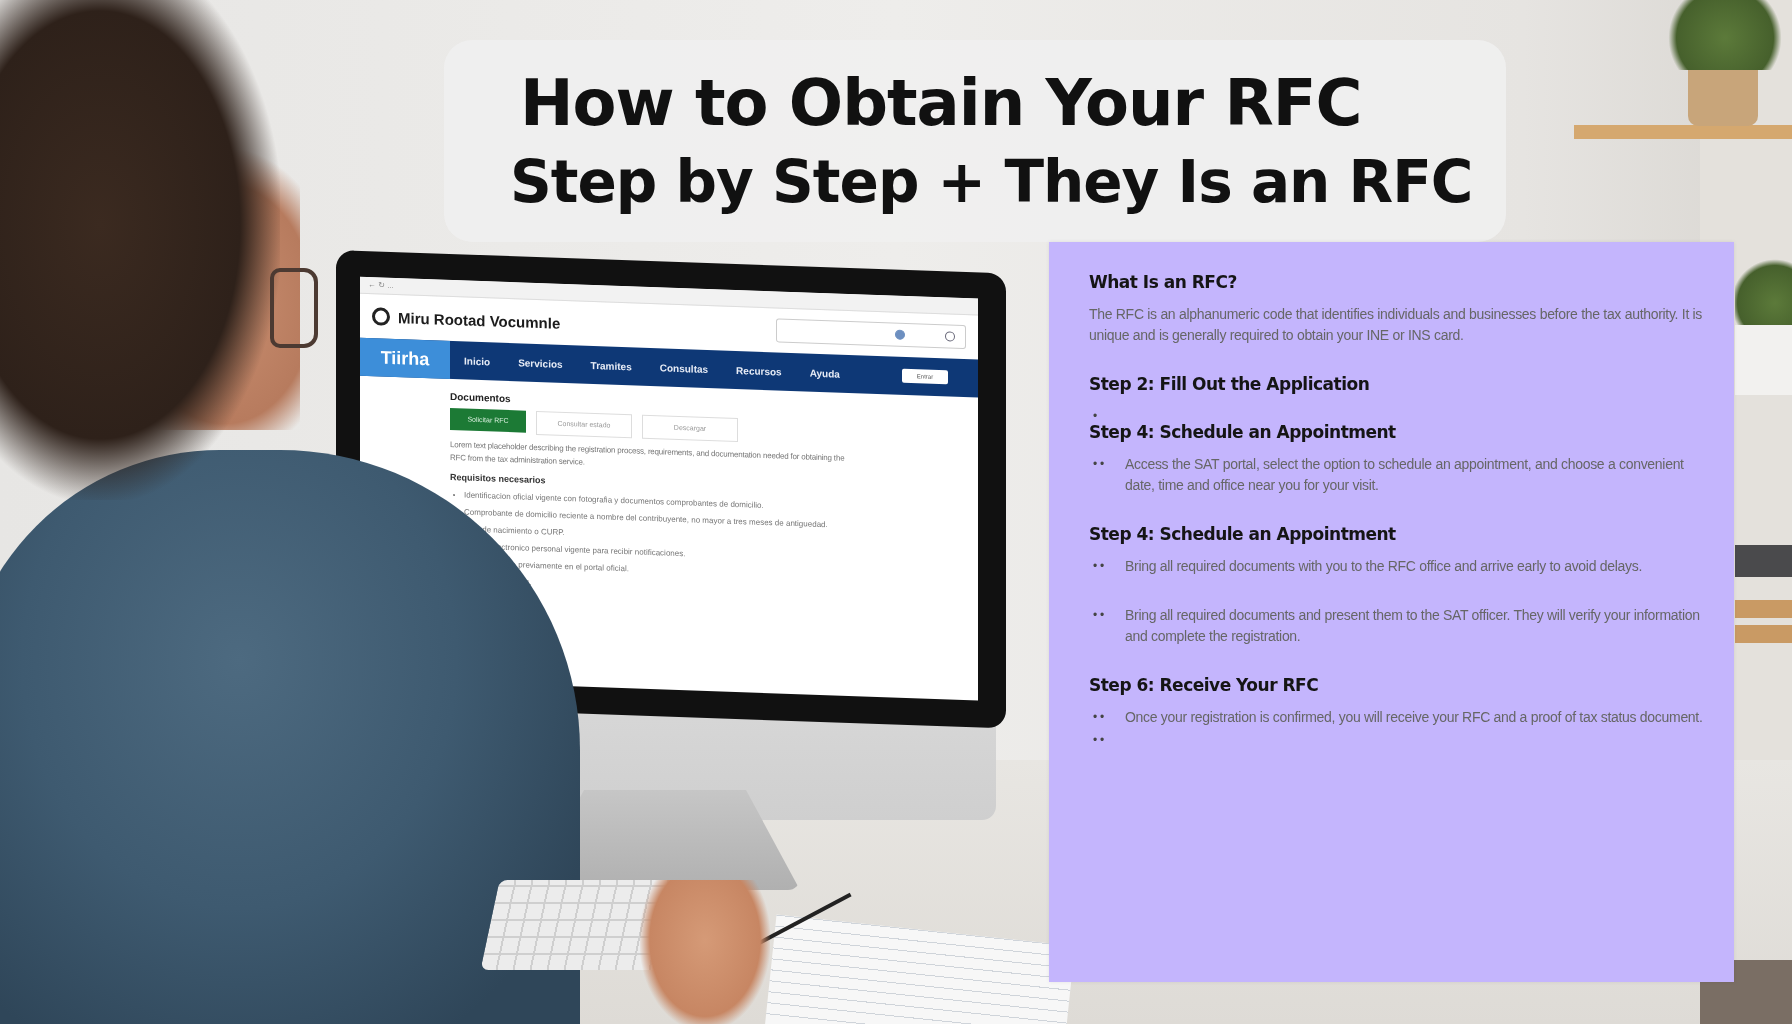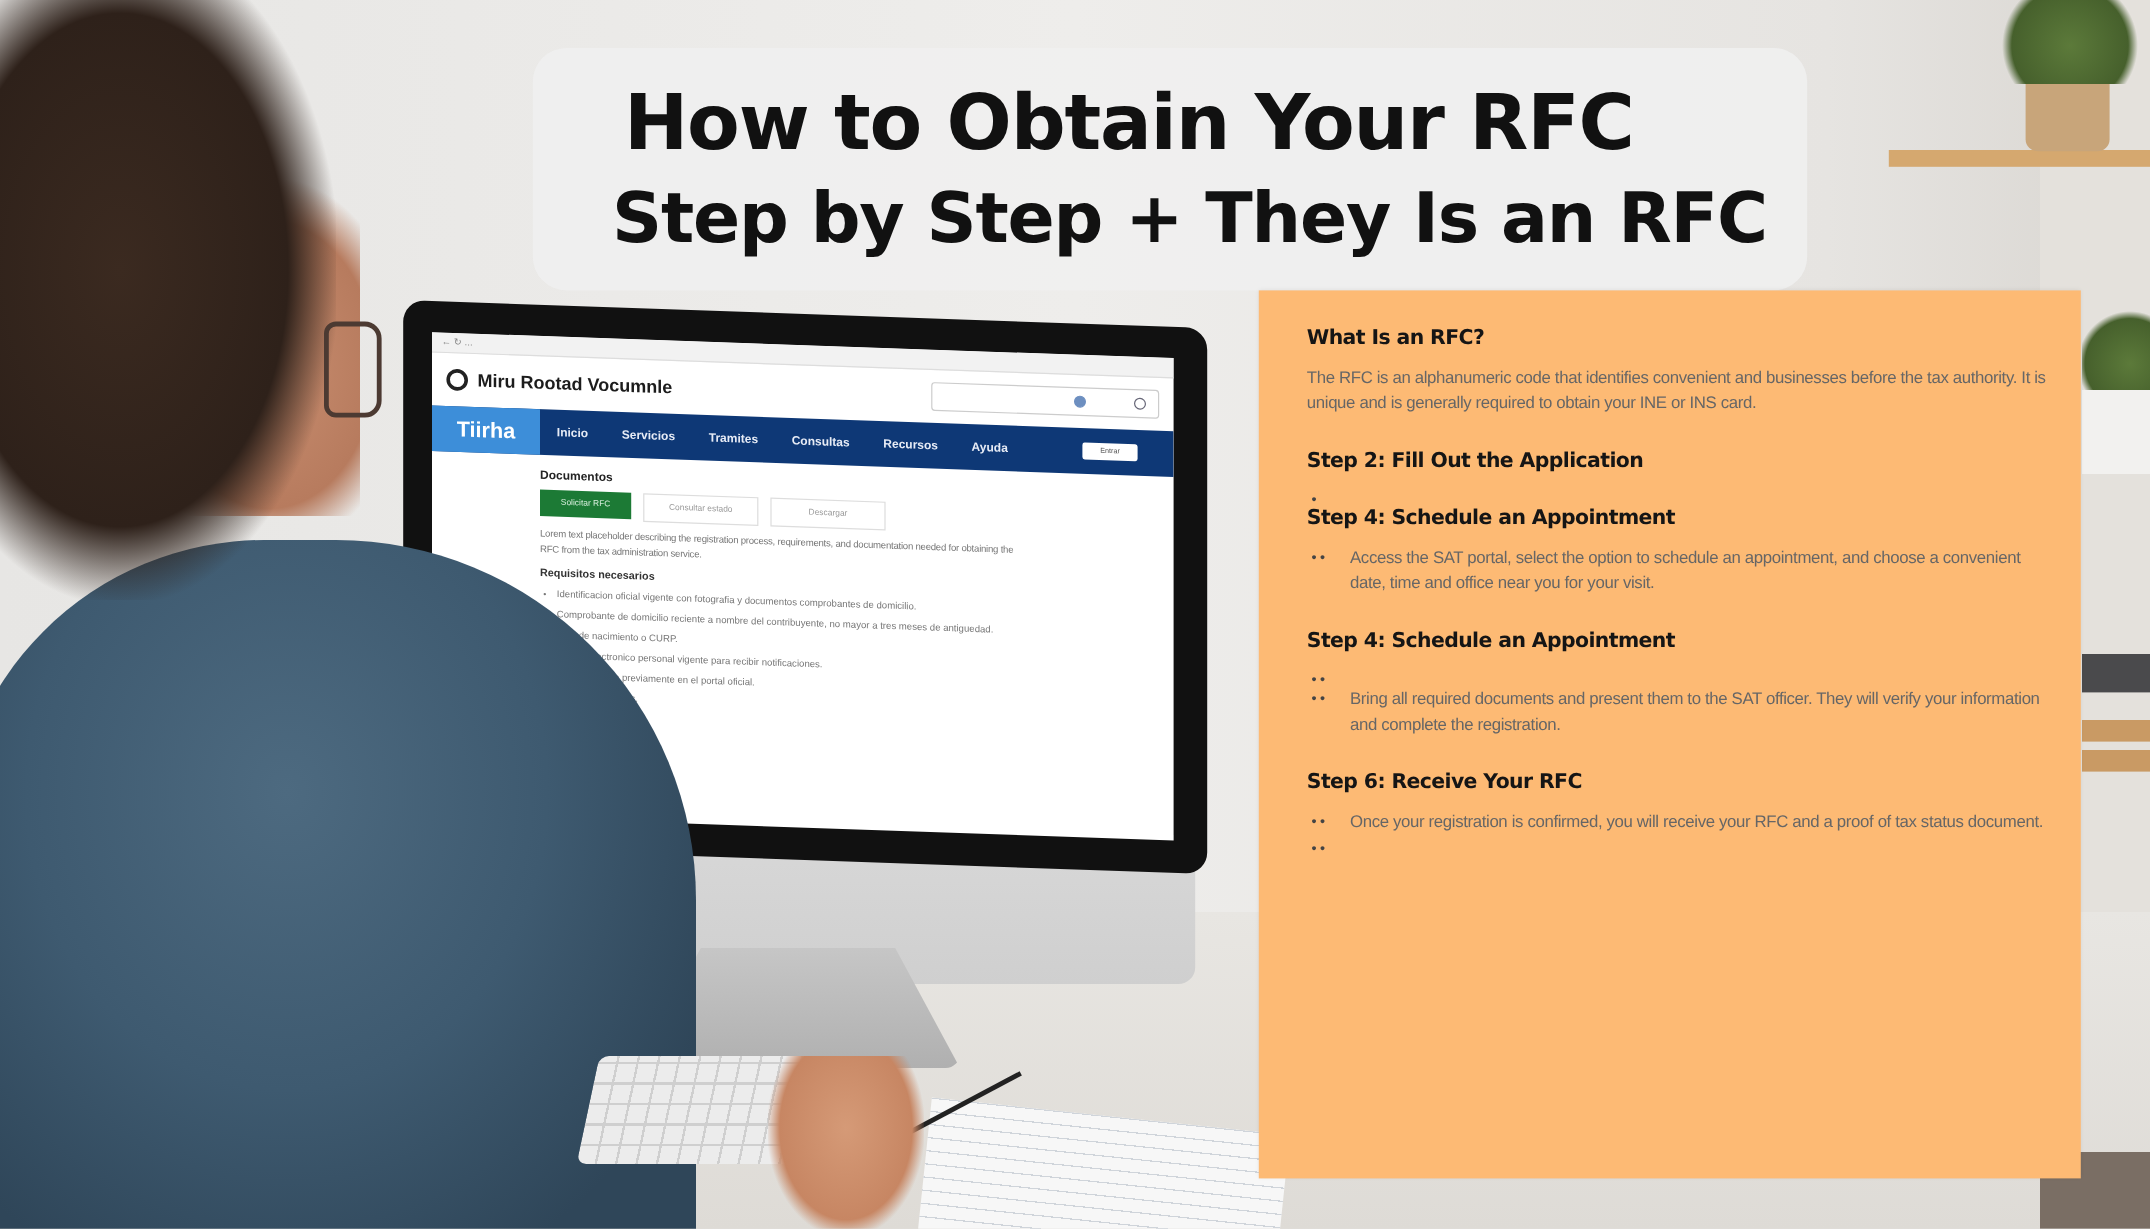--- a/index.html
+++ b/index.html
@@ -77,21 +77,21 @@
     background-image: repeating-linear-gradient(0deg, transparent 0 10px, #cfd4da 10px 11px); }
 
   
   .title-banner { position: absolute; left: 444px; top: 40px; width: 1062px; height: 202px;
     background: rgba(240, 240, 239, 0.9); border-radius: 28px; }
   .title-line1, .title-line2 { position: absolute; font-family: "DejaVu Sans", sans-serif; font-weight: bold; color: #111; white-space: nowrap; letter-spacing: -1px; }
   .title-line1 { left: 520px; top: 66px; font-size: 64px; }
   .title-line2 { left: 510px; top: 148px; font-size: 58px; }
 
   
-  .info-panel { position: absolute; left: 1049px; top: 242px; width: 685px; height: 740px; background: #fdba74;
+  .info-panel { position: absolute; left: 1049px; top: 242px; width: 685px; height: 740px; background: #c4b5fd;
     box-shadow: 0 0 4px rgba(0,0,0,0.08); }
   .panel-inner { position: absolute; left: 40px; top: 30px; width: 620px; }
   .sec-heading { font-family: "DejaVu Sans", sans-serif; font-weight: bold; font-size: 17px; color: #151515; letter-spacing: -0.5px; margin: 0 0 12px 0; }
   .sec-body { font-size: 14px; color: #666; line-height: 21px; margin: 0; letter-spacing: -0.3px; }
   .sec-list { list-style: none; padding: 0; margin: 0; }
   .sec-list li { position: relative; padding-left: 36px; font-size: 14px; color: #666; line-height: 21px; letter-spacing: -0.3px; margin-bottom: 2px; }
   .bullet { position: absolute; left: 4px; top: 0; color: #444; font-size: 12px; }
   .section { margin-bottom: 28px; }
 </style>
 </head>
@@ -166,38 +166,38 @@
 <div class="hand"></div>
 
 <div class="title-banner"></div>
 <div class="title-line1">How to Obtain Your RFC</div>
 <div class="title-line2">Step by Step + They Is an RFC</div>
 
 <div class="info-panel">
   <div class="panel-inner">
     <div class="section">
       <h3 class="sec-heading">What Is an RFC?</h3>
-      <p class="sec-body">The RFC is an alphanumeric code that identifies convenient and businesses before the tax authority. It is unique and is generally required to obtain your INE or INS card.</p>
+      <p class="sec-body">The RFC is an alphanumeric code that identifies individuals and businesses before the tax authority. It is unique and is generally required to obtain your INE or INS card.</p>
     </div>
     <div class="section">
       <h3 class="sec-heading">Step 2: Fill Out the Application</h3>
       <ul class="sec-list">
         <li><span class="bullet">•</span></li>
       </ul>
     </div>
     <div class="section">
       <h3 class="sec-heading">Step 4: Schedule an Appointment</h3>
       <ul class="sec-list">
         <li><span class="bullet">• •</span><span>Access the SAT portal, select the option to schedule an appointment, and choose a convenient date, time and office near you for your visit.</span></li>
       </ul>
     </div>
     <div class="section">
       <h3 class="sec-heading">Step 4: Schedule an Appointment</h3>
       <ul class="sec-list">
-        <li><span class="bullet">• •</span></li>
+        <li><span class="bullet">• •</span><span>Bring all required documents with you to the RFC office and arrive early to avoid delays.</span></li>
       </ul>
     </div>
     <div class="section">
       <ul class="sec-list">
         <li><span class="bullet">• •</span><span>Bring all required documents and present them to the SAT officer. They will verify your information and complete the registration.</span></li>
       </ul>
     </div>
     <div class="section">
       <h3 class="sec-heading">Step 6: Receive Your RFC</h3>
       <ul class="sec-list">

